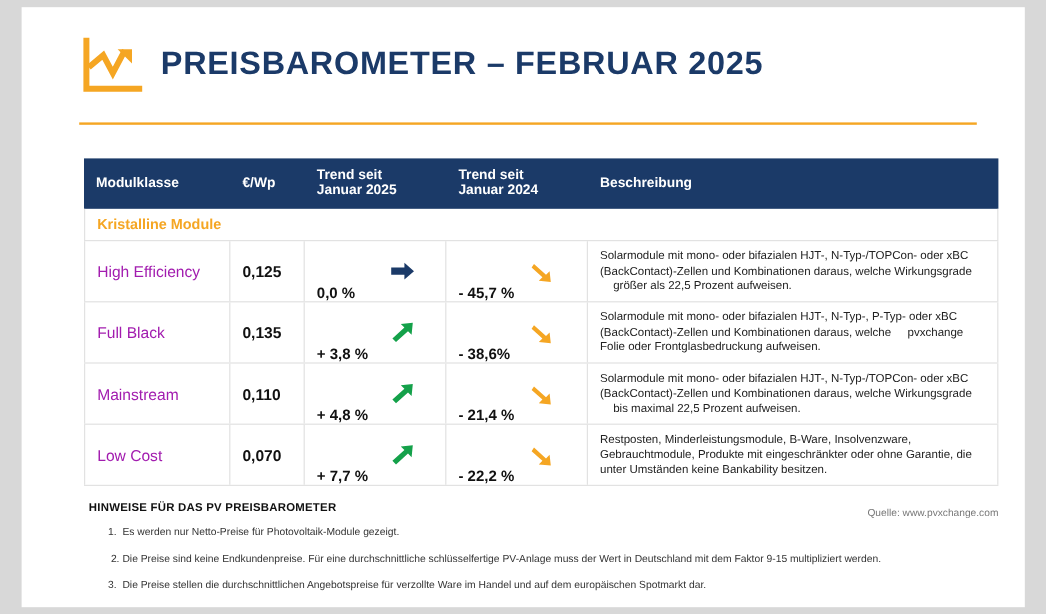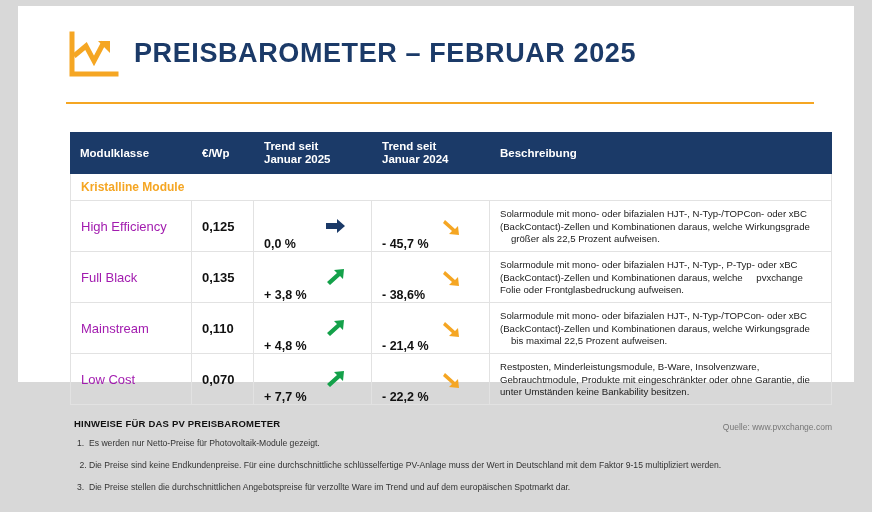--- a/index.html
+++ b/index.html
@@ -11,21 +11,21 @@
     width: 872px;
     height: 512px;
     overflow: hidden;
     font-family: "Liberation Sans", sans-serif;
   }
   #page {
     position: absolute;
     left: 18px;
     top: 6px;
     width: 836px;
-    height: 376px;
+    height: 500px;
     background: #ffffff;
   }
 
   
   .header {
     position: absolute;
     left: 48px;
     top: 18px;
     width: 748px;
     height: 78px;
@@ -156,21 +156,21 @@
     position: absolute;
     left: 56px;
     top: 412px;
     font-size: 9.5px;
     font-weight: bold;
     color: #111111;
     letter-spacing: 0.2px;
   }
   .note {
     position: absolute;
-    left: 59px;
+    left: 72px;
     font-size: 8.6px;
     color: #333333;
     white-space: nowrap;
   }
   .note-1 { top: 432px; }
   .note-2 { top: 454px; text-align: center; }
   .note-3 { top: 476px; }
   .note-num { display: inline-block; width: 12px; }
 </style>
 </head>
@@ -301,16 +301,16 @@
   <div class="source">Quelle: www.pvxchange.com</div>
   <div class="notes-title">HINWEISE FÜR DAS PV PREISBAROMETER</div>
 
   <div class="note note-1">
     <span class="note-num">1.</span><span>Es werden nur Netto-Preise für Photovoltaik-Module gezeigt.</span>
   </div>
   <div class="note note-2">
     <span class="note-num">2.</span><span>Die Preise sind keine Endkundenpreise. Für eine durchschnittliche schlüsselfertige PV-Anlage muss der Wert in Deutschland mit dem Faktor 9-15 multipliziert werden.</span>
   </div>
   <div class="note note-3">
-    <span class="note-num">3.</span><span>Die Preise stellen die durchschnittlichen Angebotspreise für verzollte Ware im Trend und auf dem europäischen Spotmarkt dar.</span>
+    <span class="note-num">3.</span><span>Die Preise stellen die durchschnittlichen Angebotspreise für verzollte Ware im Handel und auf dem europäischen Spotmarkt dar.</span>
   </div>
 
 </div>
 
 </body></html>

